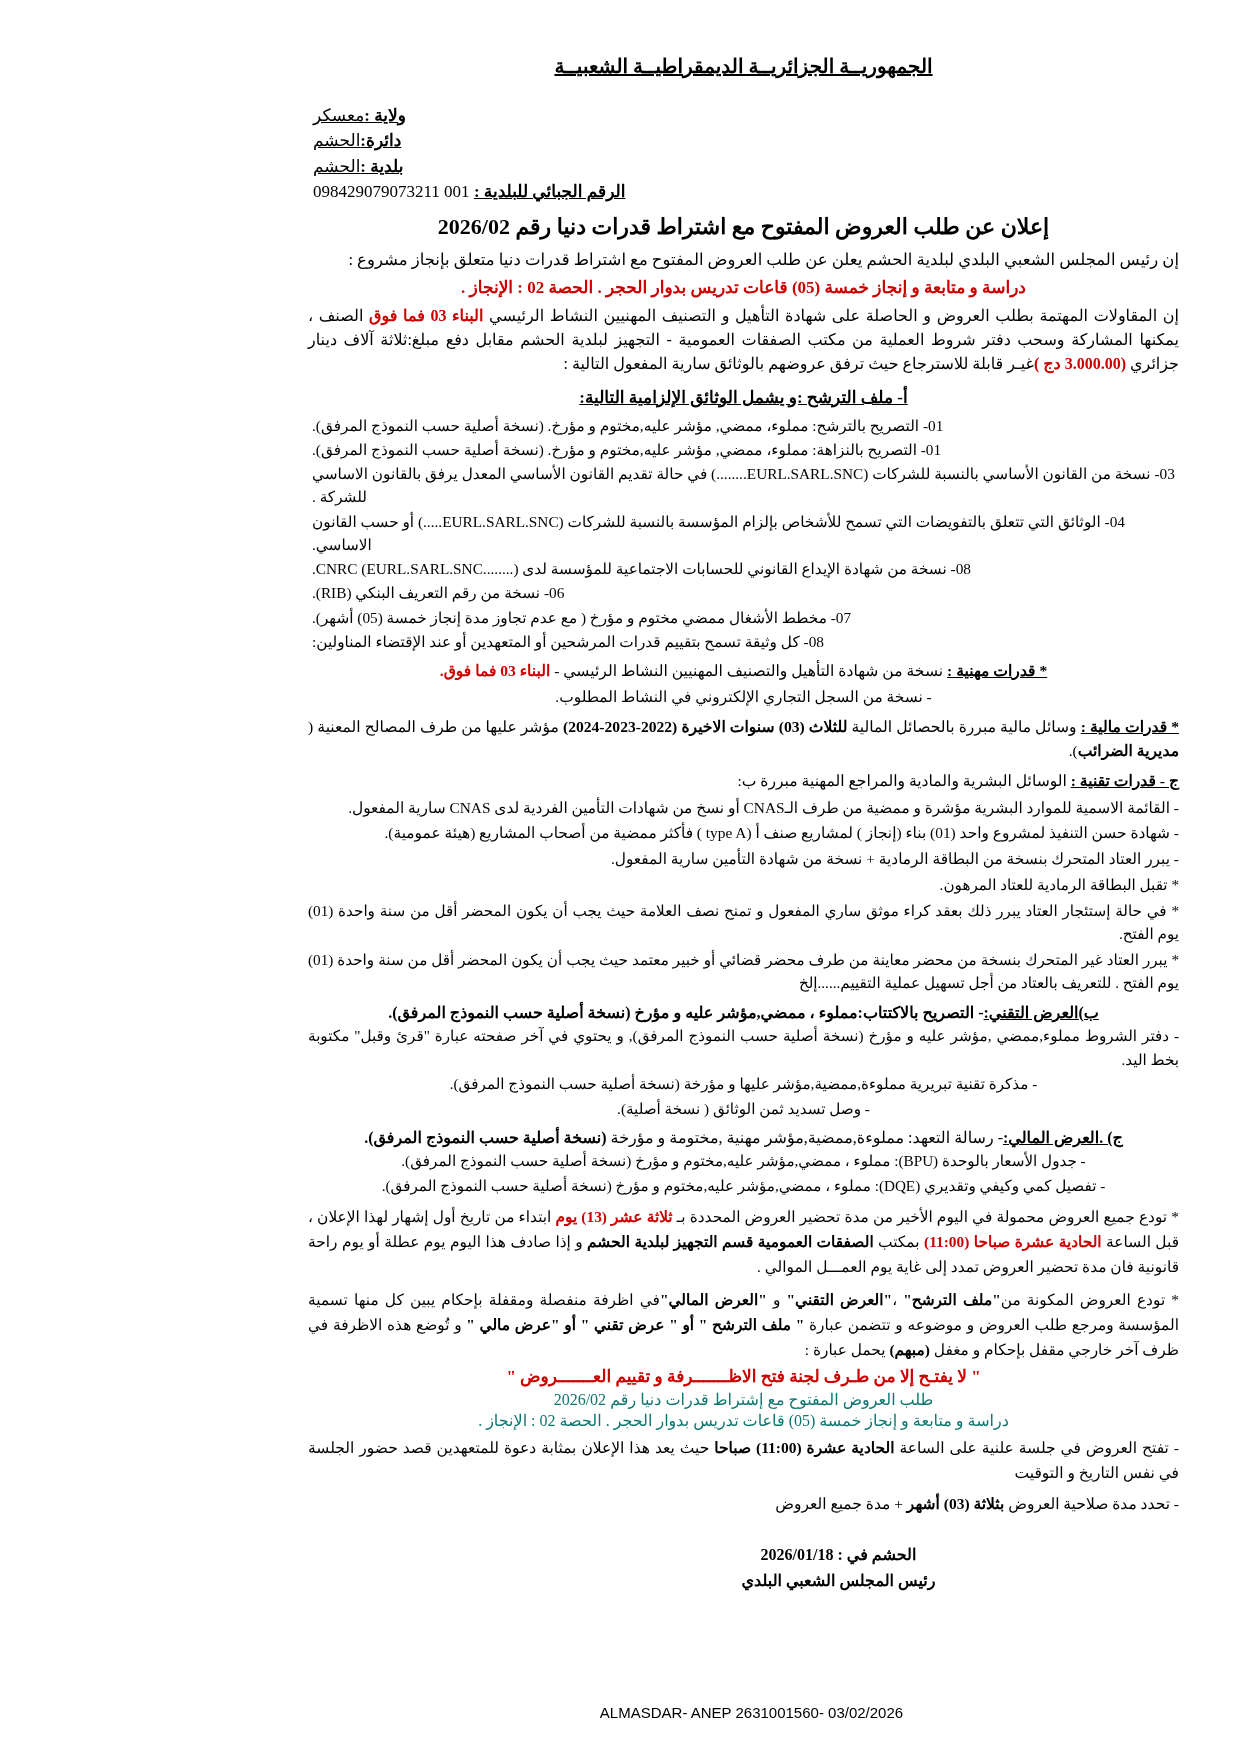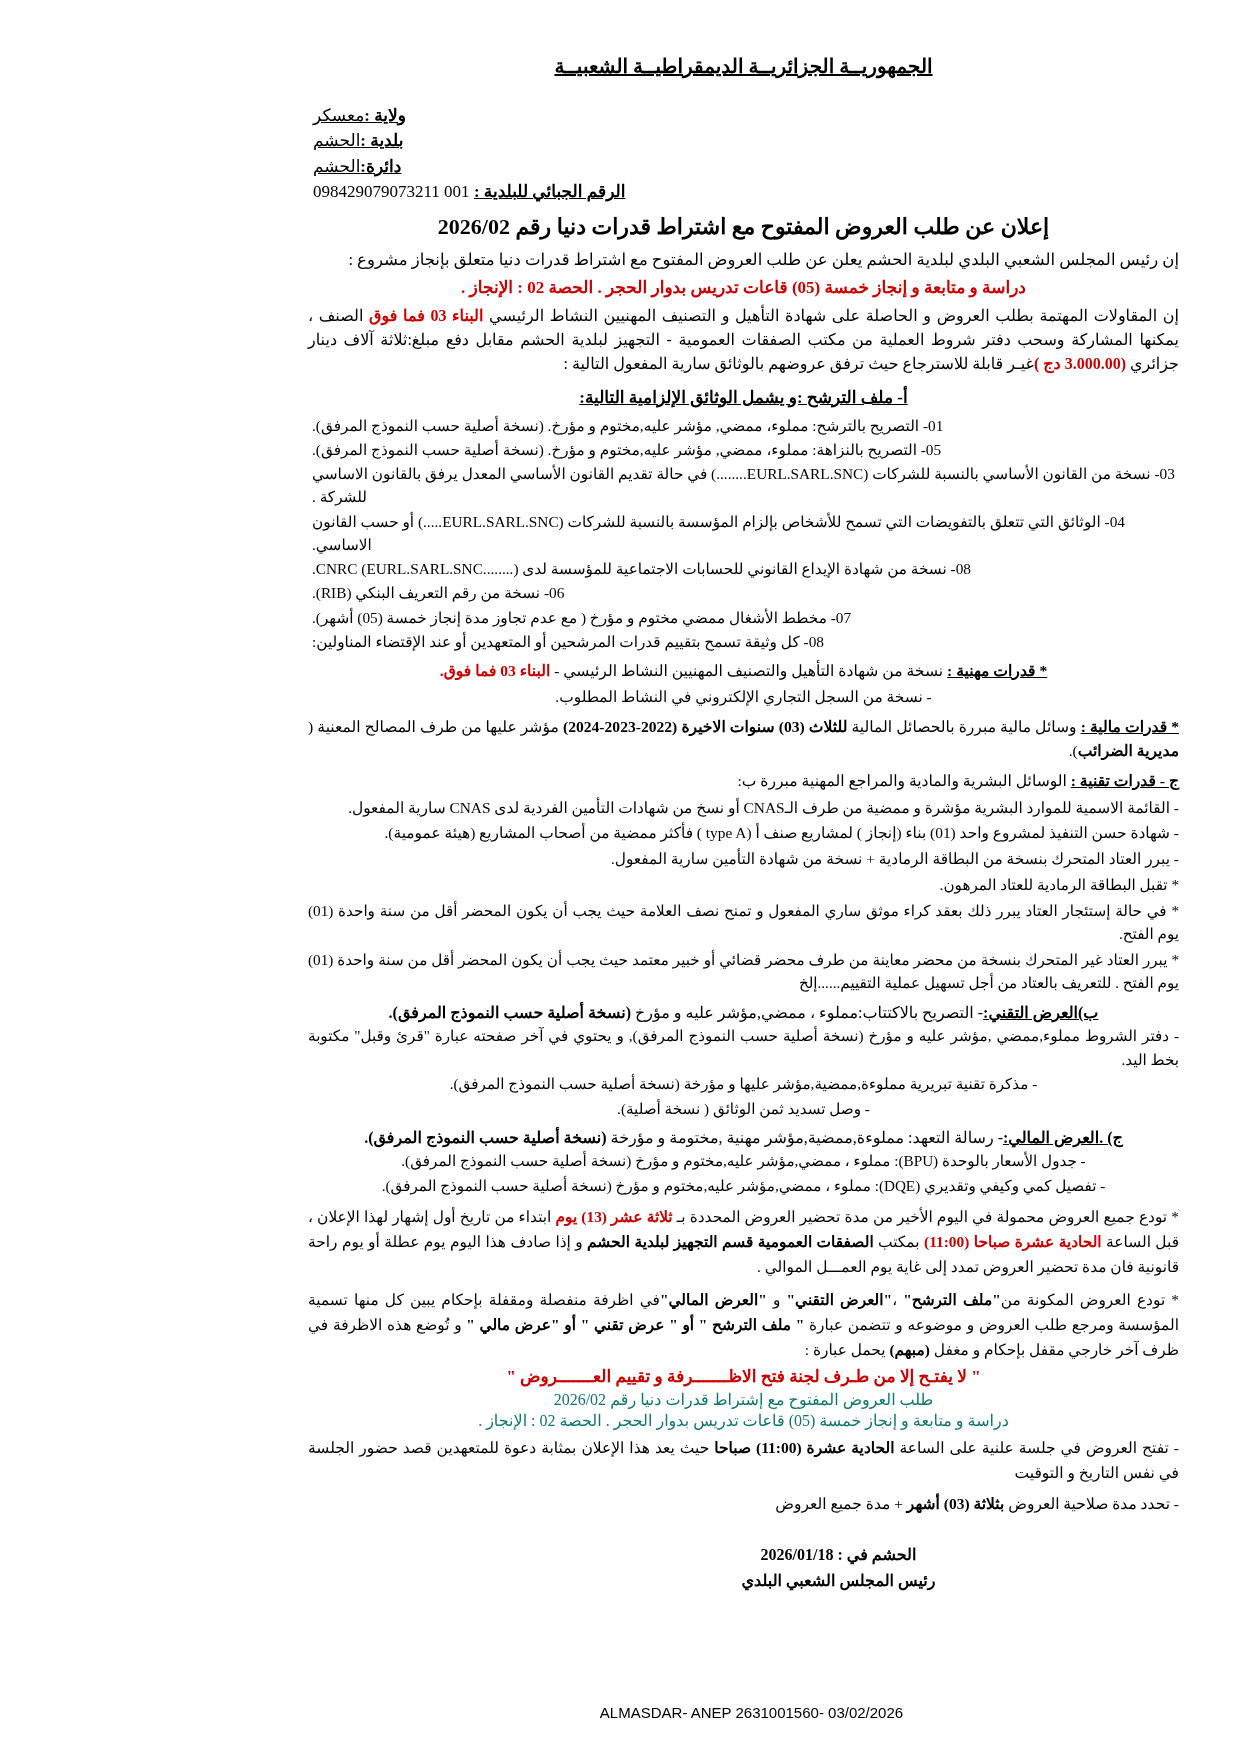--- a/index.html
+++ b/index.html
@@ -184,24 +184,24 @@
 
   <div class="doc-header">
     <span>الجمهوريــة الجزائريــة الديمقراطيــة الشعبيــة</span>
   </div>
 
   <div class="ident-block">
     <div class="ident-line">
       <span class="lbl">ولاية :</span><span class="val u">معسكر</span>
     </div>
     <div class="ident-line">
+      <span class="lbl">دائرة:</span><span class="val u">الحشم</span>
+    </div>
+    <div class="ident-line">
       <span class="lbl">بلدية :</span><span class="val u">الحشم</span>
-    </div>
-    <div class="ident-line">
-      <span class="lbl">دائرة:</span><span class="val u">الحشم</span>
     </div>
     <div class="ident-line">
       <span class="lbl">الرقم الجبائي للبلدية  :</span>
       <span class="num-ltr">098429079073211 001</span>
     </div>
   </div>
 
   <div class="title-main">إعلان عن طلب العروض المفتوح مع اشتراط قدرات دنيا   رقم 2026/02</div>
 
   <div class="intro">إن رئيس المجلس الشعبي البلدي لبلدية الحشم  يعلن عن طلب العروض المفتوح  مع اشتراط قدرات دنيا متعلق  بإنجاز مشروع :</div>
@@ -209,21 +209,21 @@
   <div class="project-line">دراسة و متابعة و إنجاز خمسة (05) قاعات تدريس بدوار الحجر . الحصة 02 : الإنجاز .</div>
 
   <div class="para">
     <span>إن  المقاولات  المهتمة بطلب العروض و  الحاصلة على شهادة التأهيل و  التصنيف المهنيين النشاط الرئيسي </span><span class="red b">البناء 03 فما فوق</span><span> الصنف ، يمكنها المشاركة وسحب دفتر شروط العملية من مكتب الصفقات العمومية - التجهيز لبلدية الحشم مقابل دفع مبلغ:ثلاثة آلاف دينار جزائري </span><span class="red b">(3.000.00 دج )</span><span>غيـر قابلة للاسترجاع حيث ترفق عروضهم بالوثائق سارية المفعول التالية :</span>
   </div>
 
   <div class="section-head">أ-    ملف الترشح :و يشمل الوثائق الإلزامية التالية:</div>
 
   <ul class="numlist">
     <li><span>01-  التصريح بالترشح: مملوء، ممضي, مؤشر عليه,مختوم و مؤرخ. (نسخة أصلية حسب النموذج المرفق).</span></li>
-    <li><span>05-  التصريح بالنزاهة: مملوء، ممضي, مؤشر عليه,مختوم و مؤرخ. (نسخة أصلية حسب النموذج المرفق).</span></li>
+    <li><span>01-  التصريح بالنزاهة: مملوء، ممضي, مؤشر عليه,مختوم و مؤرخ. (نسخة أصلية حسب النموذج المرفق).</span></li>
     <li><span>03-  نسخة من القانون الأساسي بالنسبة للشركات (EURL.SARL.SNC........) في حالة تقديم  القانون الأساسي المعدل يرفق بالقانون الاساسي للشركة .</span></li>
     <li><span>04-  الوثائق التي تتعلق بالتفويضات التي تسمح للأشخاص بإلزام المؤسسة بالنسبة للشركات (EURL.SARL.SNC.....) أو حسب القانون الاساسي.</span></li>
     <li><span>08-  نسخة من شهادة الإيداع القانوني للحسابات الاجتماعية للمؤسسة  لدى CNRC (EURL.SARL.SNC........).</span></li>
     <li><span>06-  نسخة من رقم التعريف البنكي (RIB).</span></li>
     <li><span>07-  مخطط الأشغال ممضي مختوم و مؤرخ ( مع عدم تجاوز مدة إنجاز خمسة (05) أشهر).</span></li>
     <li><span>08-  كل وثيقة تسمح بتقييم قدرات المرشحين أو المتعهدين أو عند الإقتضاء المناولين:</span></li>
   </ul>
 
   <div class="cap-line ctr-line">
     <span class="b u">* قدرات مهنية :</span><span> نسخة من شهادة التأهيل والتصنيف المهنيين النشاط الرئيسي - </span><span class="red b">البناء 03 فما فوق.</span>
@@ -241,21 +241,21 @@
 
   <div class="dash-line justify">- القائمة الاسمية للموارد البشرية مؤشرة و ممضية من طرف الـCNAS أو نسخ من شهادات التأمين الفردية لدى CNAS سارية المفعول.</div>
   <div class="dash-line justify">-  شهادة حسن التنفيذ لمشروع واحد (01) بناء (إنجاز ) لمشاريع صنف أ (type A ) فأكثر ممضية من أصحاب المشاريع (هيئة عمومية).</div>
   <div class="dash-line justify">-  يبرر العتاد المتحرك بنسخة من البطاقة الرمادية + نسخة من شهادة التأمين سارية المفعول.</div>
 
   <div class="star-line ctr">* تقبل البطاقة الرمادية للعتاد المرهون.</div>
   <div class="star-line">* في حالة إستئجار العتاد يبرر ذلك بعقد كراء موثق ساري المفعول و تمنح نصف العلامة حيث يجب أن يكون المحضر أقل من سنة واحدة (01) يوم الفتح.</div>
   <div class="star-line">* يبرر العتاد غير المتحرك بنسخة من محضر معاينة من طرف محضر قضائي أو خبير معتمد حيث يجب أن يكون المحضر أقل من سنة واحدة (01) يوم الفتح . للتعريف بالعتاد من أجل تسهيل عملية التقييم......إلخ</div>
 
   <div class="offer-head">
-    <span class="u">ب)العرض التقني:</span><span style="font-weight:normal">- التصريح  بالاكتتاب:مملوء ، ممضي,مؤشر عليه و مؤرخ </span><span class="b">(نسخة أصلية حسب النموذج المرفق).</span>
+    <span class="u">ب)العرض التقني:</span><span style="font-weight:bold">- التصريح  بالاكتتاب:مملوء ، ممضي,مؤشر عليه و مؤرخ </span><span class="b">(نسخة أصلية حسب النموذج المرفق).</span>
   </div>
 
   <div class="bullet-line justify">- دفتر الشروط مملوء,ممضي ,مؤشر عليه و مؤرخ (نسخة أصلية حسب النموذج المرفق), و يحتوي في آخر صفحته عبارة "قرئ وقبل" مكتوبة بخط اليد.</div>
   <div class="bullet-line">- مذكرة تقنية تبريرية مملوءة,ممضية,مؤشر عليها  و مؤرخة (نسخة أصلية حسب النموذج المرفق).</div>
   <div class="bullet-line">- وصل تسديد ثمن الوثائق ( نسخة أصلية).</div>
 
   <div class="offer-head">
     <span class="u">ج) .العرض المالي:</span><span style="font-weight:normal">- رسالة التعهد: مملوءة,ممضية,مؤشر مهنية ,مختومة و مؤرخة </span><span class="b">(نسخة أصلية حسب النموذج المرفق).</span>
   </div>
 

